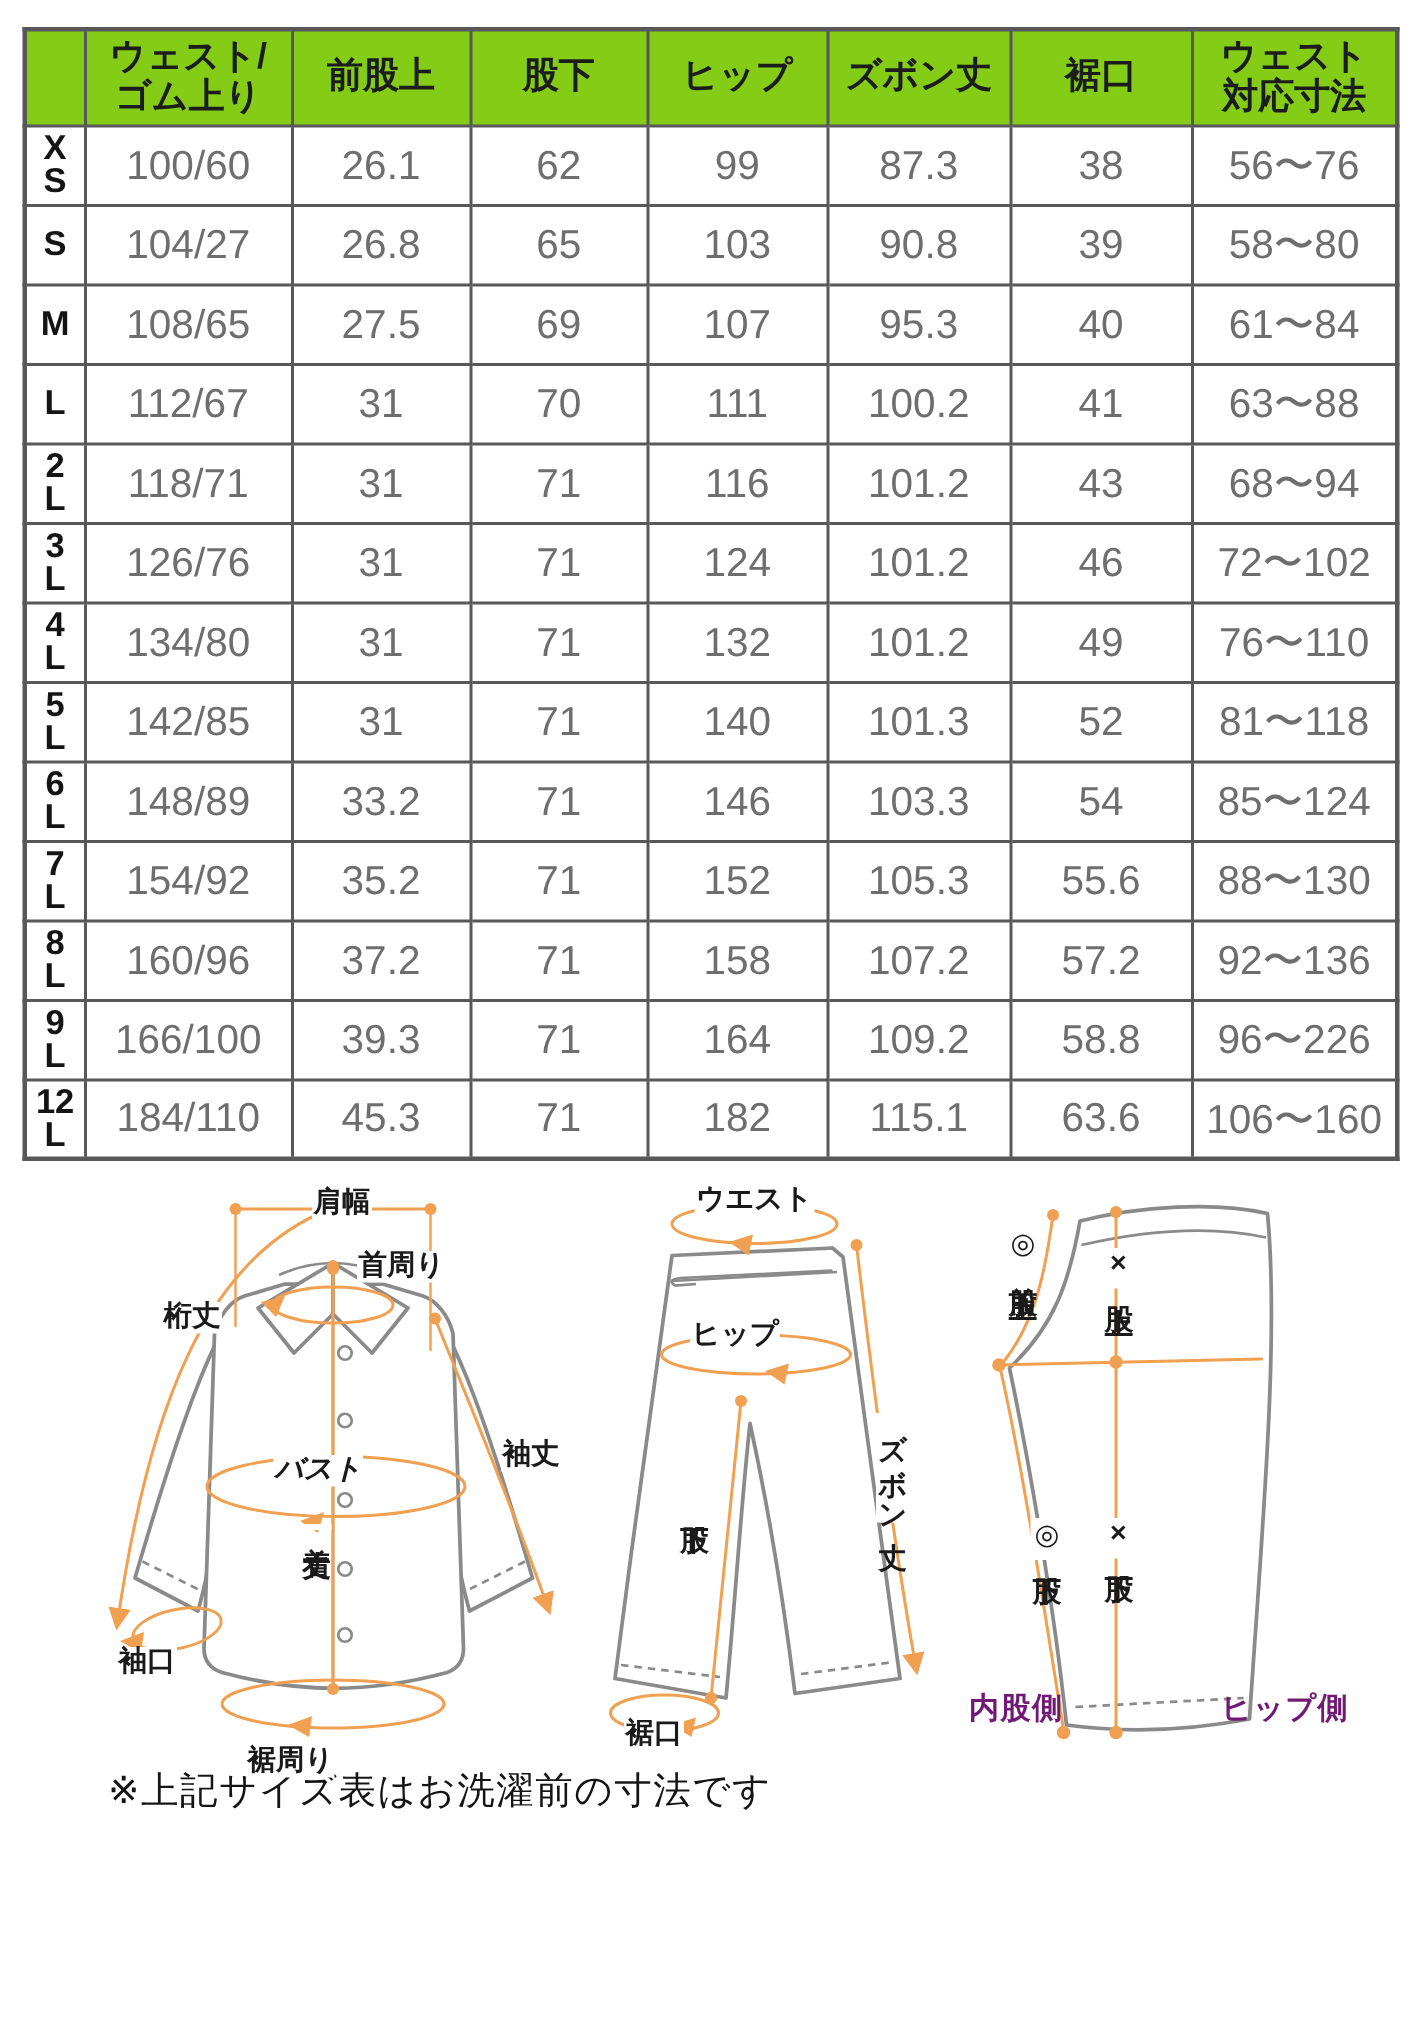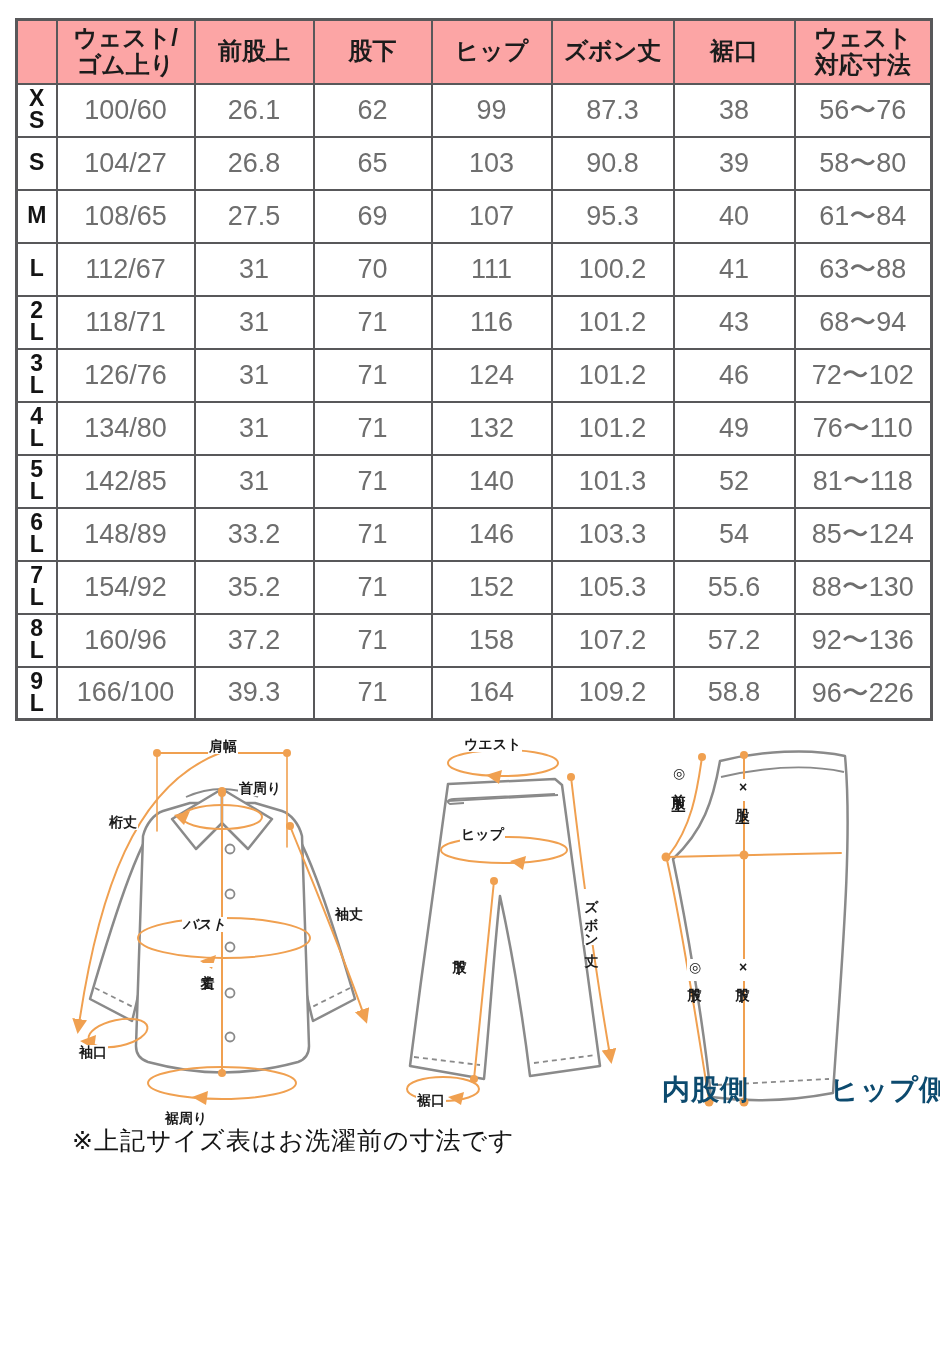--- a/index.html
+++ b/index.html
@@ -18,21 +18,21 @@
     margin: 18px 0 0 15px;
     border: 3px solid #58585a;
   }
   .size-table th, .size-table td {
     border: 2px solid #58585a;
     text-align: center;
     vertical-align: middle;
     padding: 0;
   }
   .size-table thead th {
-    background: #fca5a5;
+    background: #84cc16;
     color: #1c1c1c;
     font-size: 24px;
     font-weight: 600;
     line-height: 1.12;
     white-space: pre-line;
     height: 64px;
   }
   .size-table tbody td {
     color: #6e6e6e;
     font-size: 27px;
@@ -57,40 +57,39 @@
     margin-top: 10px;
   }
   .fig { position: absolute; }
   .fig svg { position: absolute; left:0; top:0; }
   .fig-shirt  { left: 50px;  top: 0; width: 345px; height: 382px; }
   .fig-pfront { left: 390px; top: 0; width: 260px; height: 382px; }
   .fig-pside  { left: 645px; top: 0; width: 295px; height: 382px; }
 
   .lbl {
     position: absolute;
-    font-size: 14px;
+    font-size: 19px;
     font-weight: bold;
     color: #1a1a1a;
     background: #fff;
     line-height: 1.1;
     white-space: nowrap;
     padding: 0 1px;
   }
   .lbl.v {
     writing-mode: vertical-rl;
     text-orientation: upright;
     letter-spacing: 2px;
     line-height: 1;
   }
   .lbl.gray {
-    color: #0c4a6e;
-    font-size: 28px;
+    color: #701a75;
+    font-size: 20px;
     background: transparent;
     letter-spacing: 1px;
-    margin-left: 16px;
   }
 
   .wash-note {
     margin: 11px 0 0 72px;
     font-size: 25px;
     font-weight: 500;
     color: #141414;
     letter-spacing: 1px;
   }
 
@@ -267,20 +266,31 @@
         <td>39.3</td>
         <td>71</td>
         <td>164</td>
         <td>109.2</td>
         <td>58.8</td>
         <td>96〜226</td>
       </tr>
 
 
 
+      <tr>
+        <th class="size">12
+L</th>
+        <td>184/110</td>
+        <td>45.3</td>
+        <td>71</td>
+        <td>182</td>
+        <td>115.1</td>
+        <td>63.6</td>
+        <td>106〜160</td>
+      </tr>
     </tbody>
 </table>
 
 <div class="figures">
 
   <div class="fig fig-shirt">
     <svg width="345" height="382" viewBox="0 0 345 382">
       <defs>
         <marker id="ar1" viewBox="0 0 10 10" refX="8" refY="5" markerWidth="7.5" markerHeight="7.5" orient="auto-start-reverse">
           <path d="M0,0 L10,5 L0,10 z" fill="#f0a050"></path>

